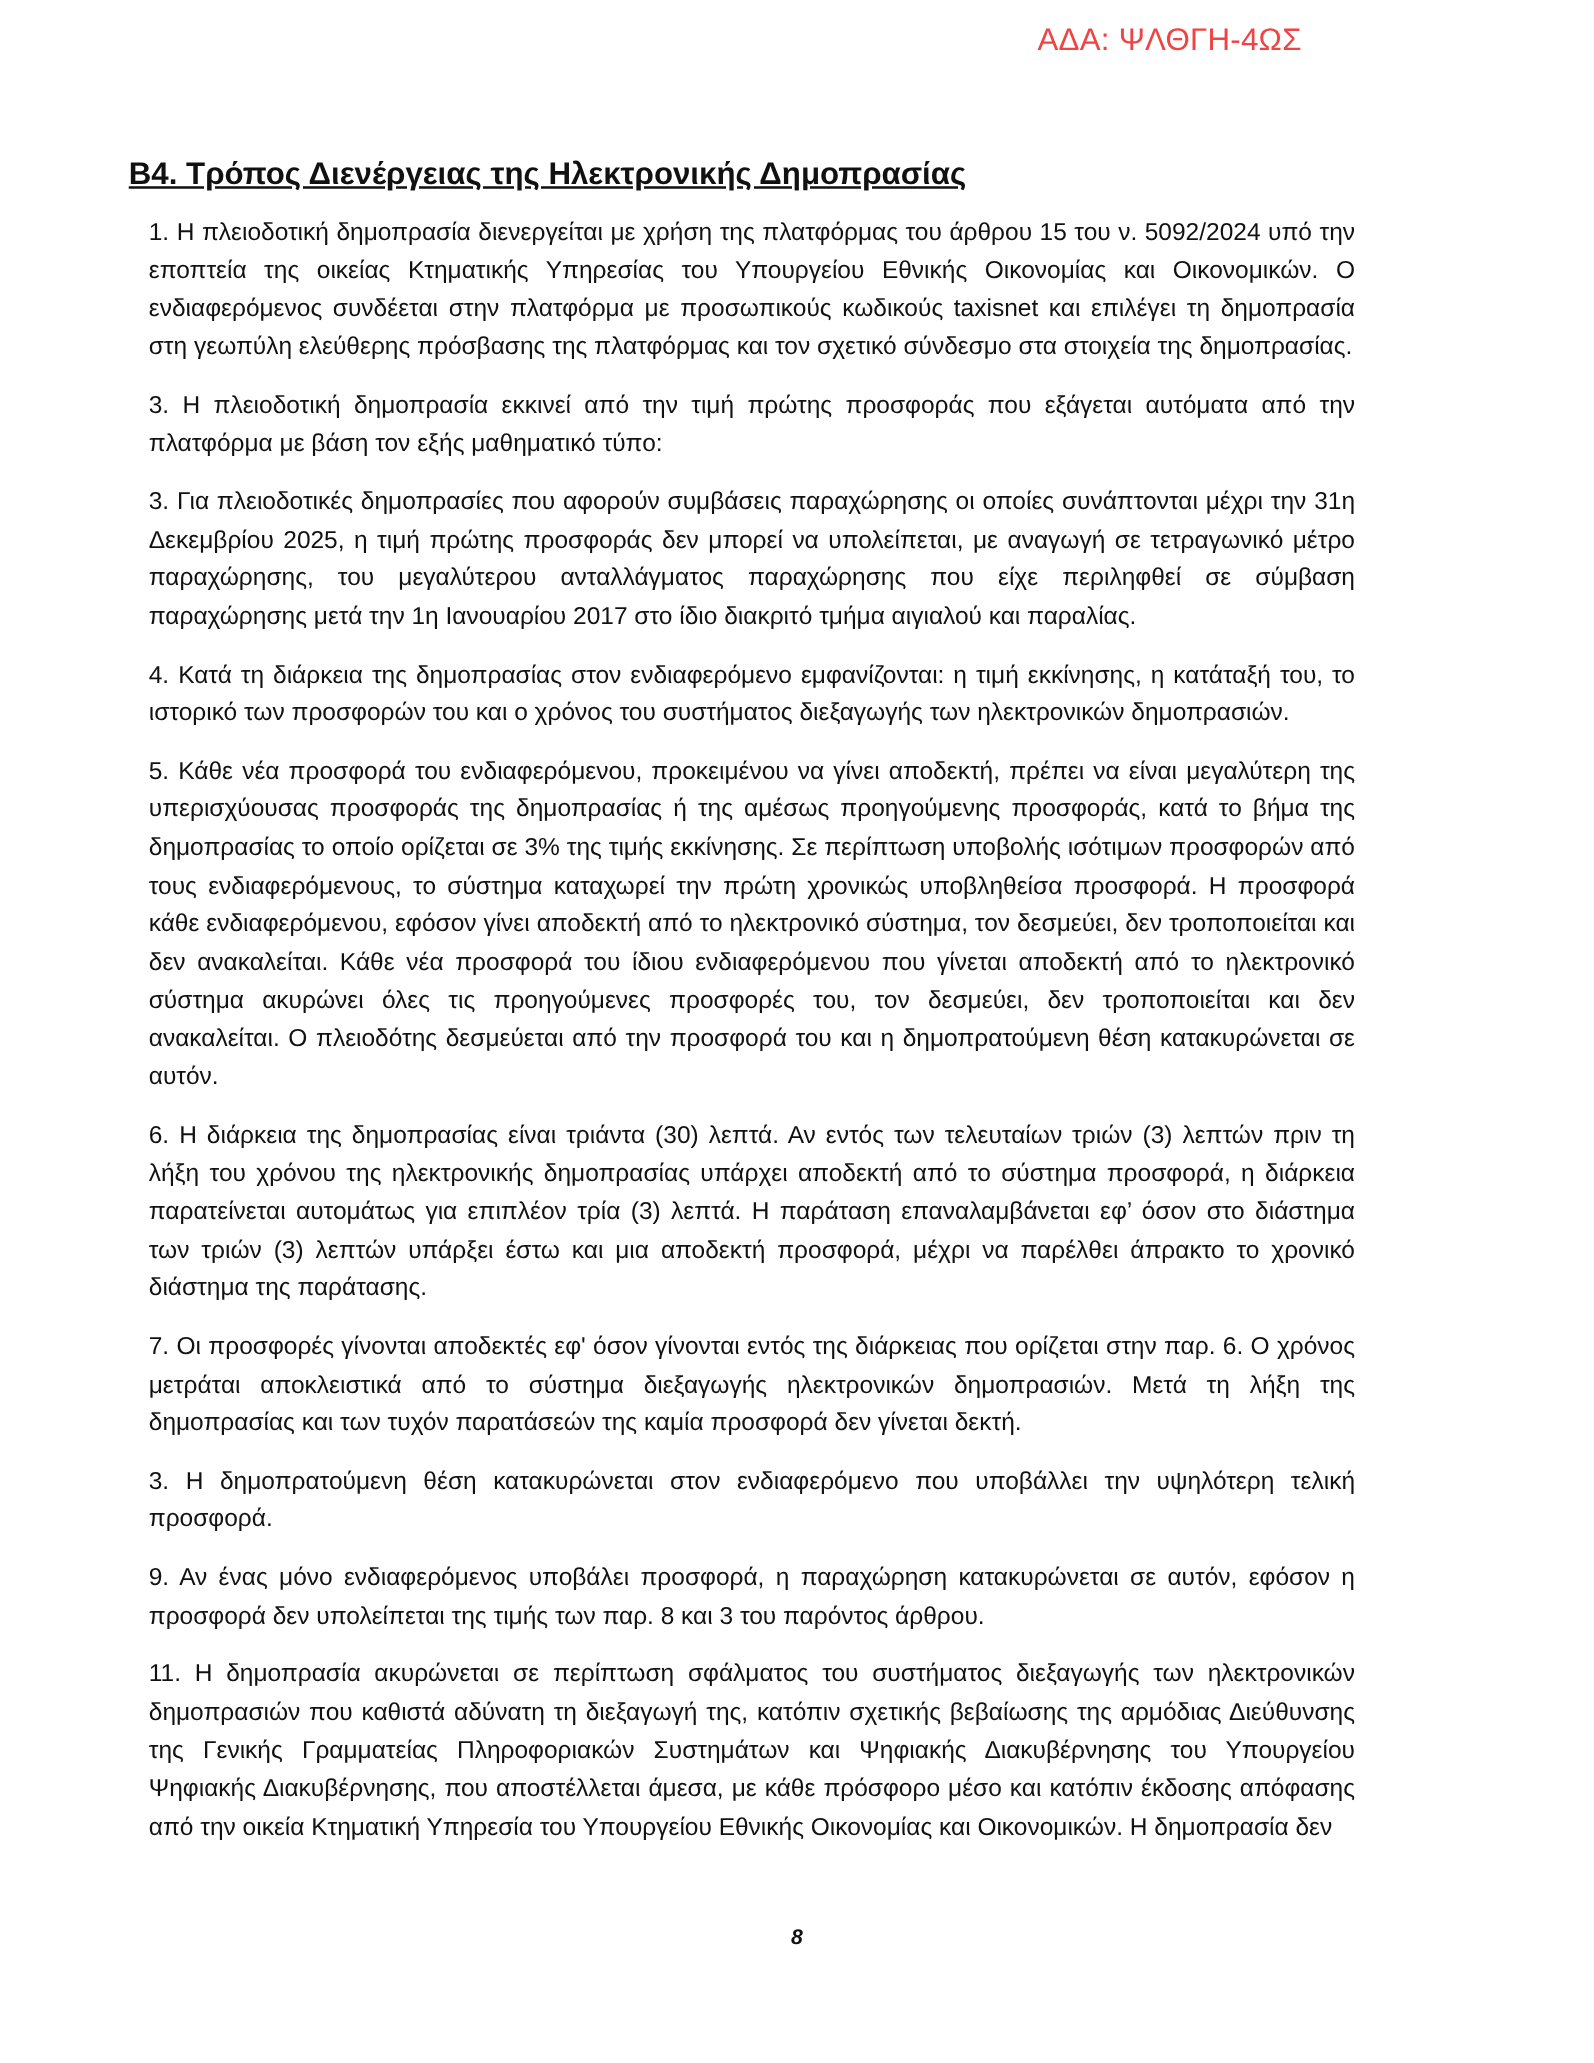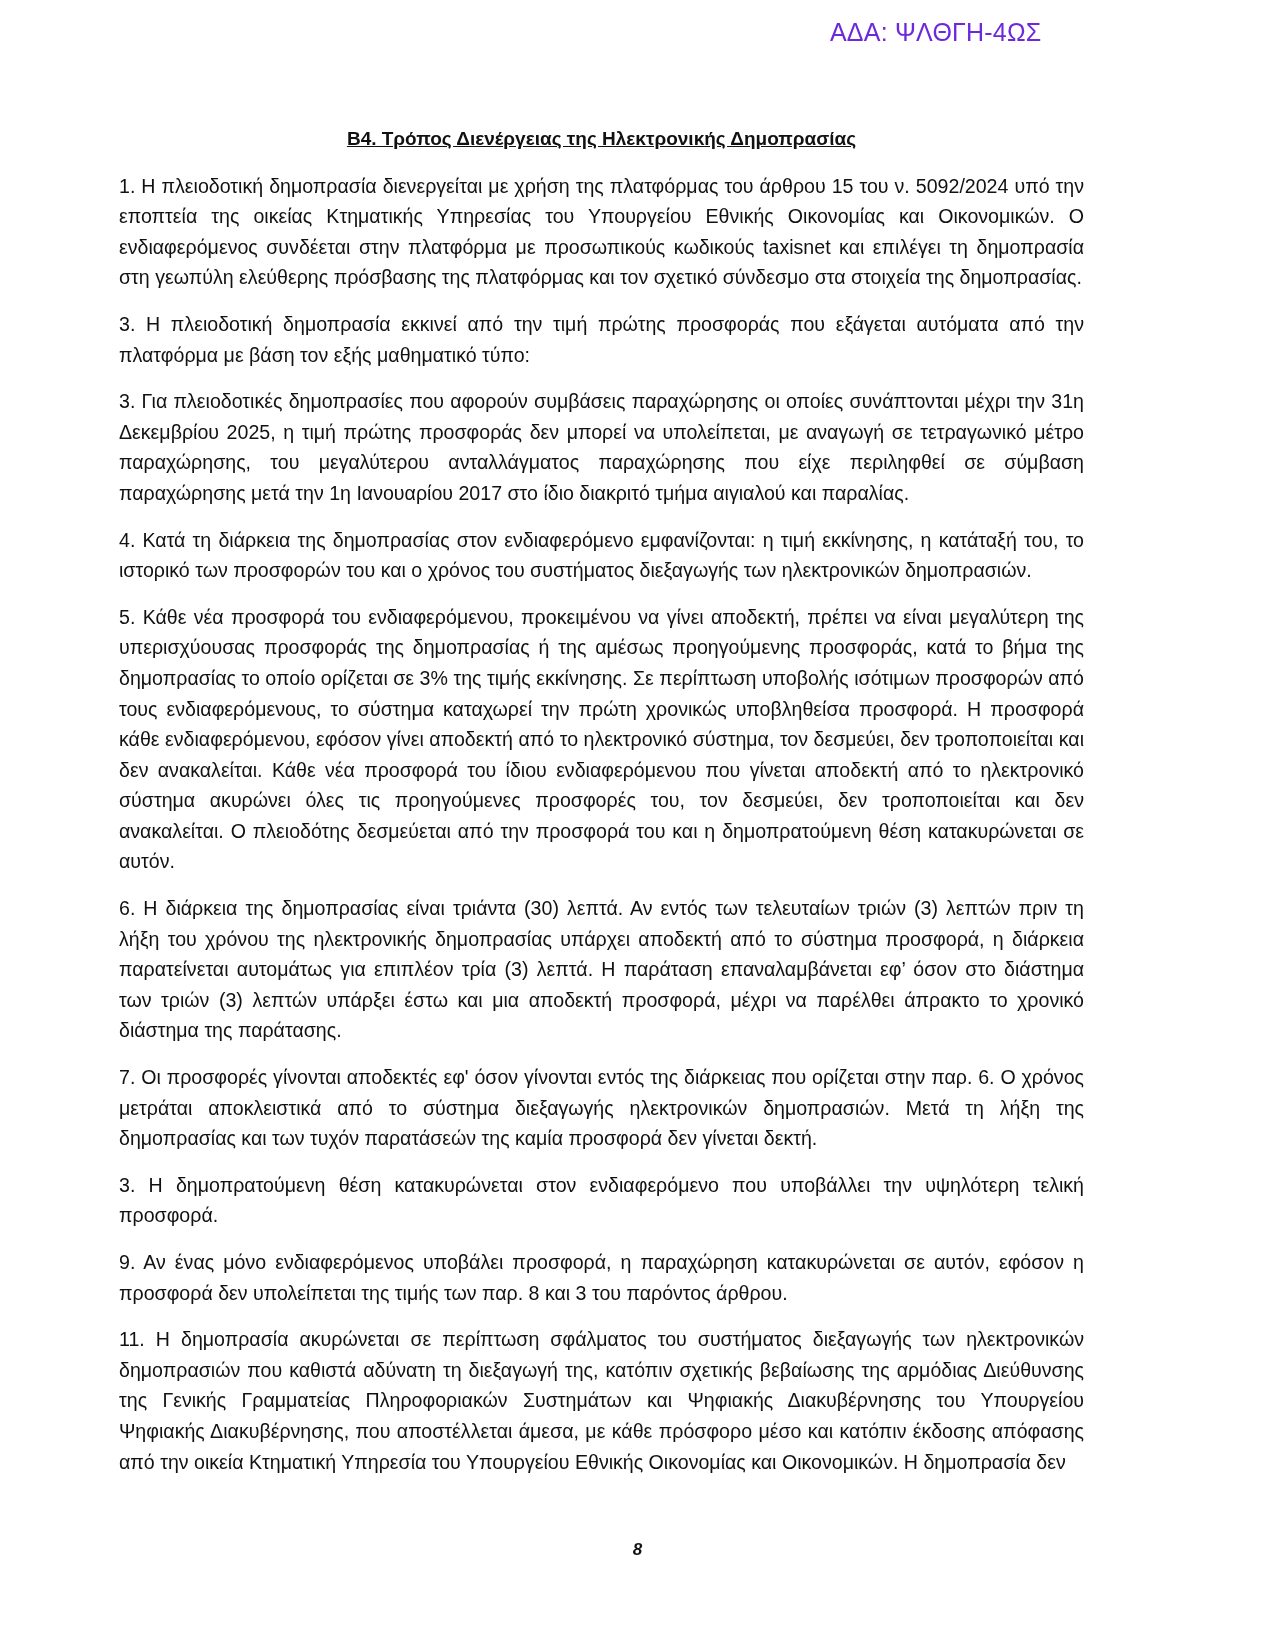--- a/index.html
+++ b/index.html
@@ -10,39 +10,39 @@
       overflow: hidden;
       font-family: "Liberation Sans Narrow", "Liberation Sans", sans-serif;
       color: #111111;
     }
     .ada {
       position: absolute;
       top: 18px;
       left: 830px;
       font-family: "Liberation Sans", sans-serif;
       font-size: 25px;
-      color: #6d28d9;
+      color: #ef4444;
       letter-spacing: 0.2px;
     }
     .content {
       position: absolute;
       top: 124px;
       left: 103px;
       width: 997px;
       font-size: 19.6px;
       line-height: 30.6px;
       text-align: justify;
     }
     .heading {
       font-weight: bold;
       text-decoration: underline;
       margin: 0;
-      font-size: 19px;
+      font-size: 25px;
       line-height: 30.6px;
-      text-align: center;
+      text-align: left;
     }
     .para {
       margin: 16px;
       text-align: justify;
       text-align-last: left;
     }
     .page-number {
       position: absolute;
       top: 1540px;
       left: 0;

